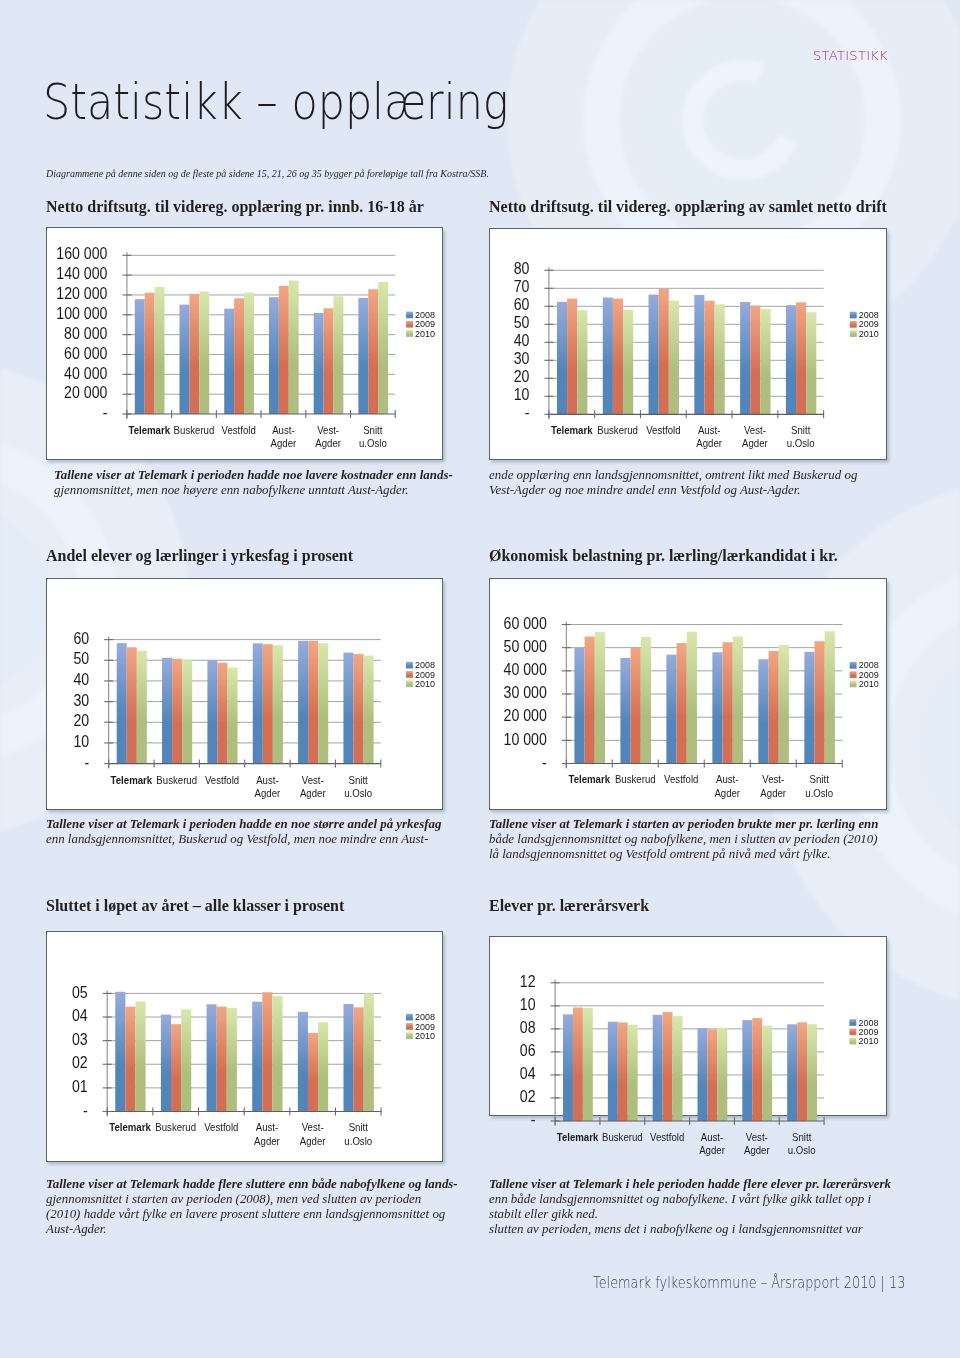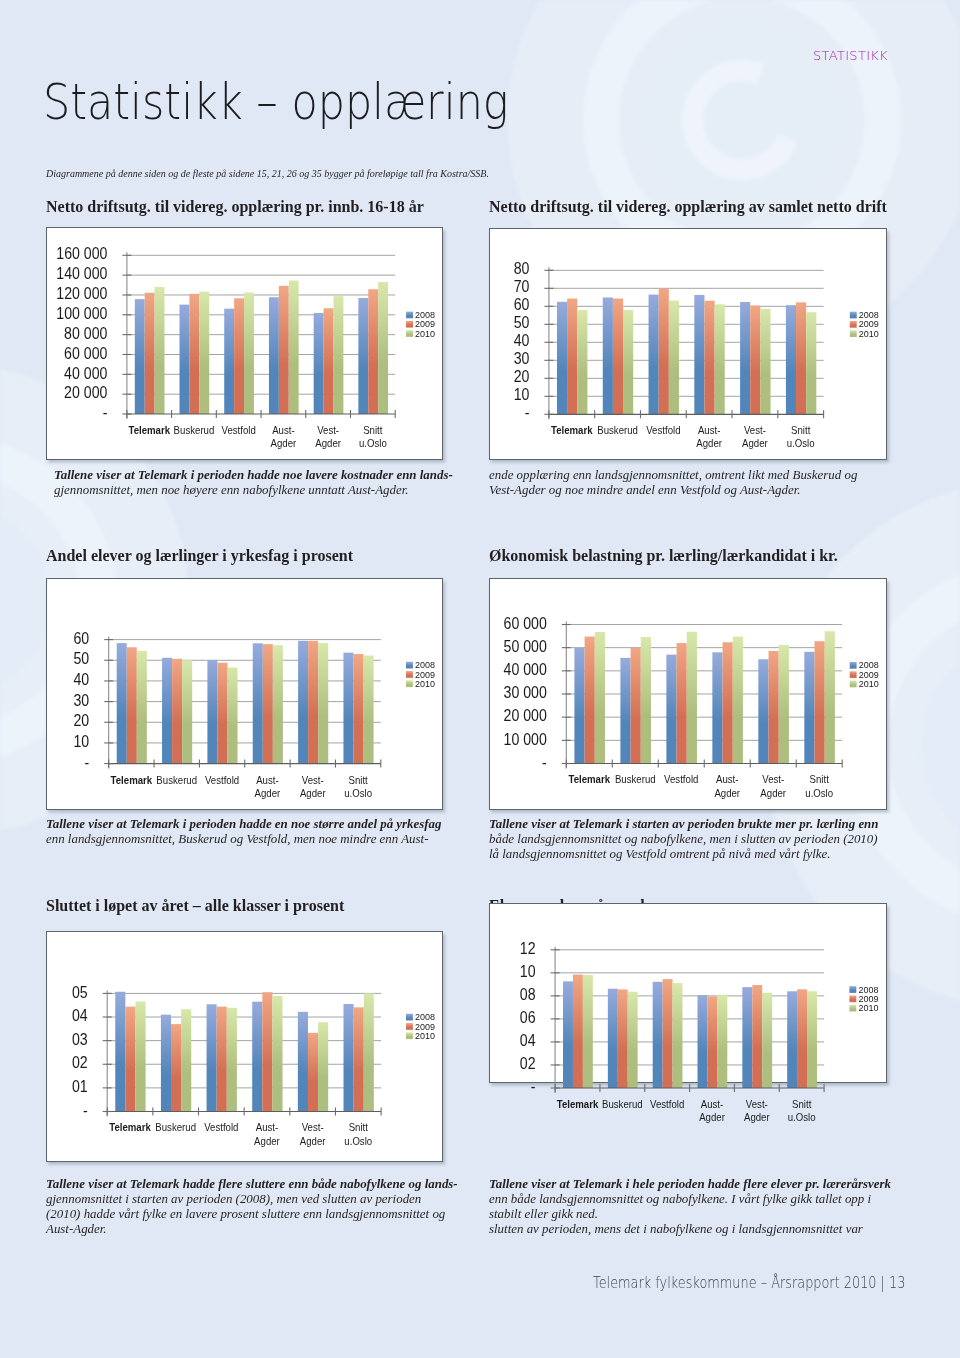--- a/index.html
+++ b/index.html
@@ -495,21 +495,21 @@
           <text x="368" y="106.80000000000001" font-size="9" fill="#1b1b1b" font-family="&quot;Liberation Sans&quot;,sans-serif">2010</text>
         </svg>
       </div>
       <div class="caption" style="left: 46px; top: 1177px; width: 400px;">
         <div class="lead">Tallene viser at Telemark hadde flere sluttere enn både nabofylkene og lands-</div>
         <div>gjennomsnittet i starten av perioden (2008), men ved slutten av perioden</div>
         <div>(2010) hadde vårt fylke en lavere prosent sluttere enn landsgjennomsnittet og</div>
         <div>Aust-Agder.</div>
       </div>
       <div class="chart-title" style="left: 489px; top: 898px;">Elever pr. lærerårsverk</div>
-      <div class="chartbox" style="left: 488.8px; top: 903px; width: 398px; height: 180px;">
+      <div class="chartbox" style="left: 488.8px; top: 936px; width: 398px; height: 180px;">
         <svg width="398" height="231.6" style="display: block;">
           <defs>
             <linearGradient id="g5_0" x1="0" y1="0" x2="0" y2="1">
               <stop offset="0%" stop-color="#96abdc"></stop>
               <stop offset="62%" stop-color="#5285b9"></stop>
               <stop offset="100%" stop-color="#5285b9"></stop>
             </linearGradient>
             <linearGradient id="g5_1" x1="0" y1="0" x2="0" y2="1">
               <stop offset="0%" stop-color="#f1a784"></stop>
               <stop offset="62%" stop-color="#d26f54"></stop>

